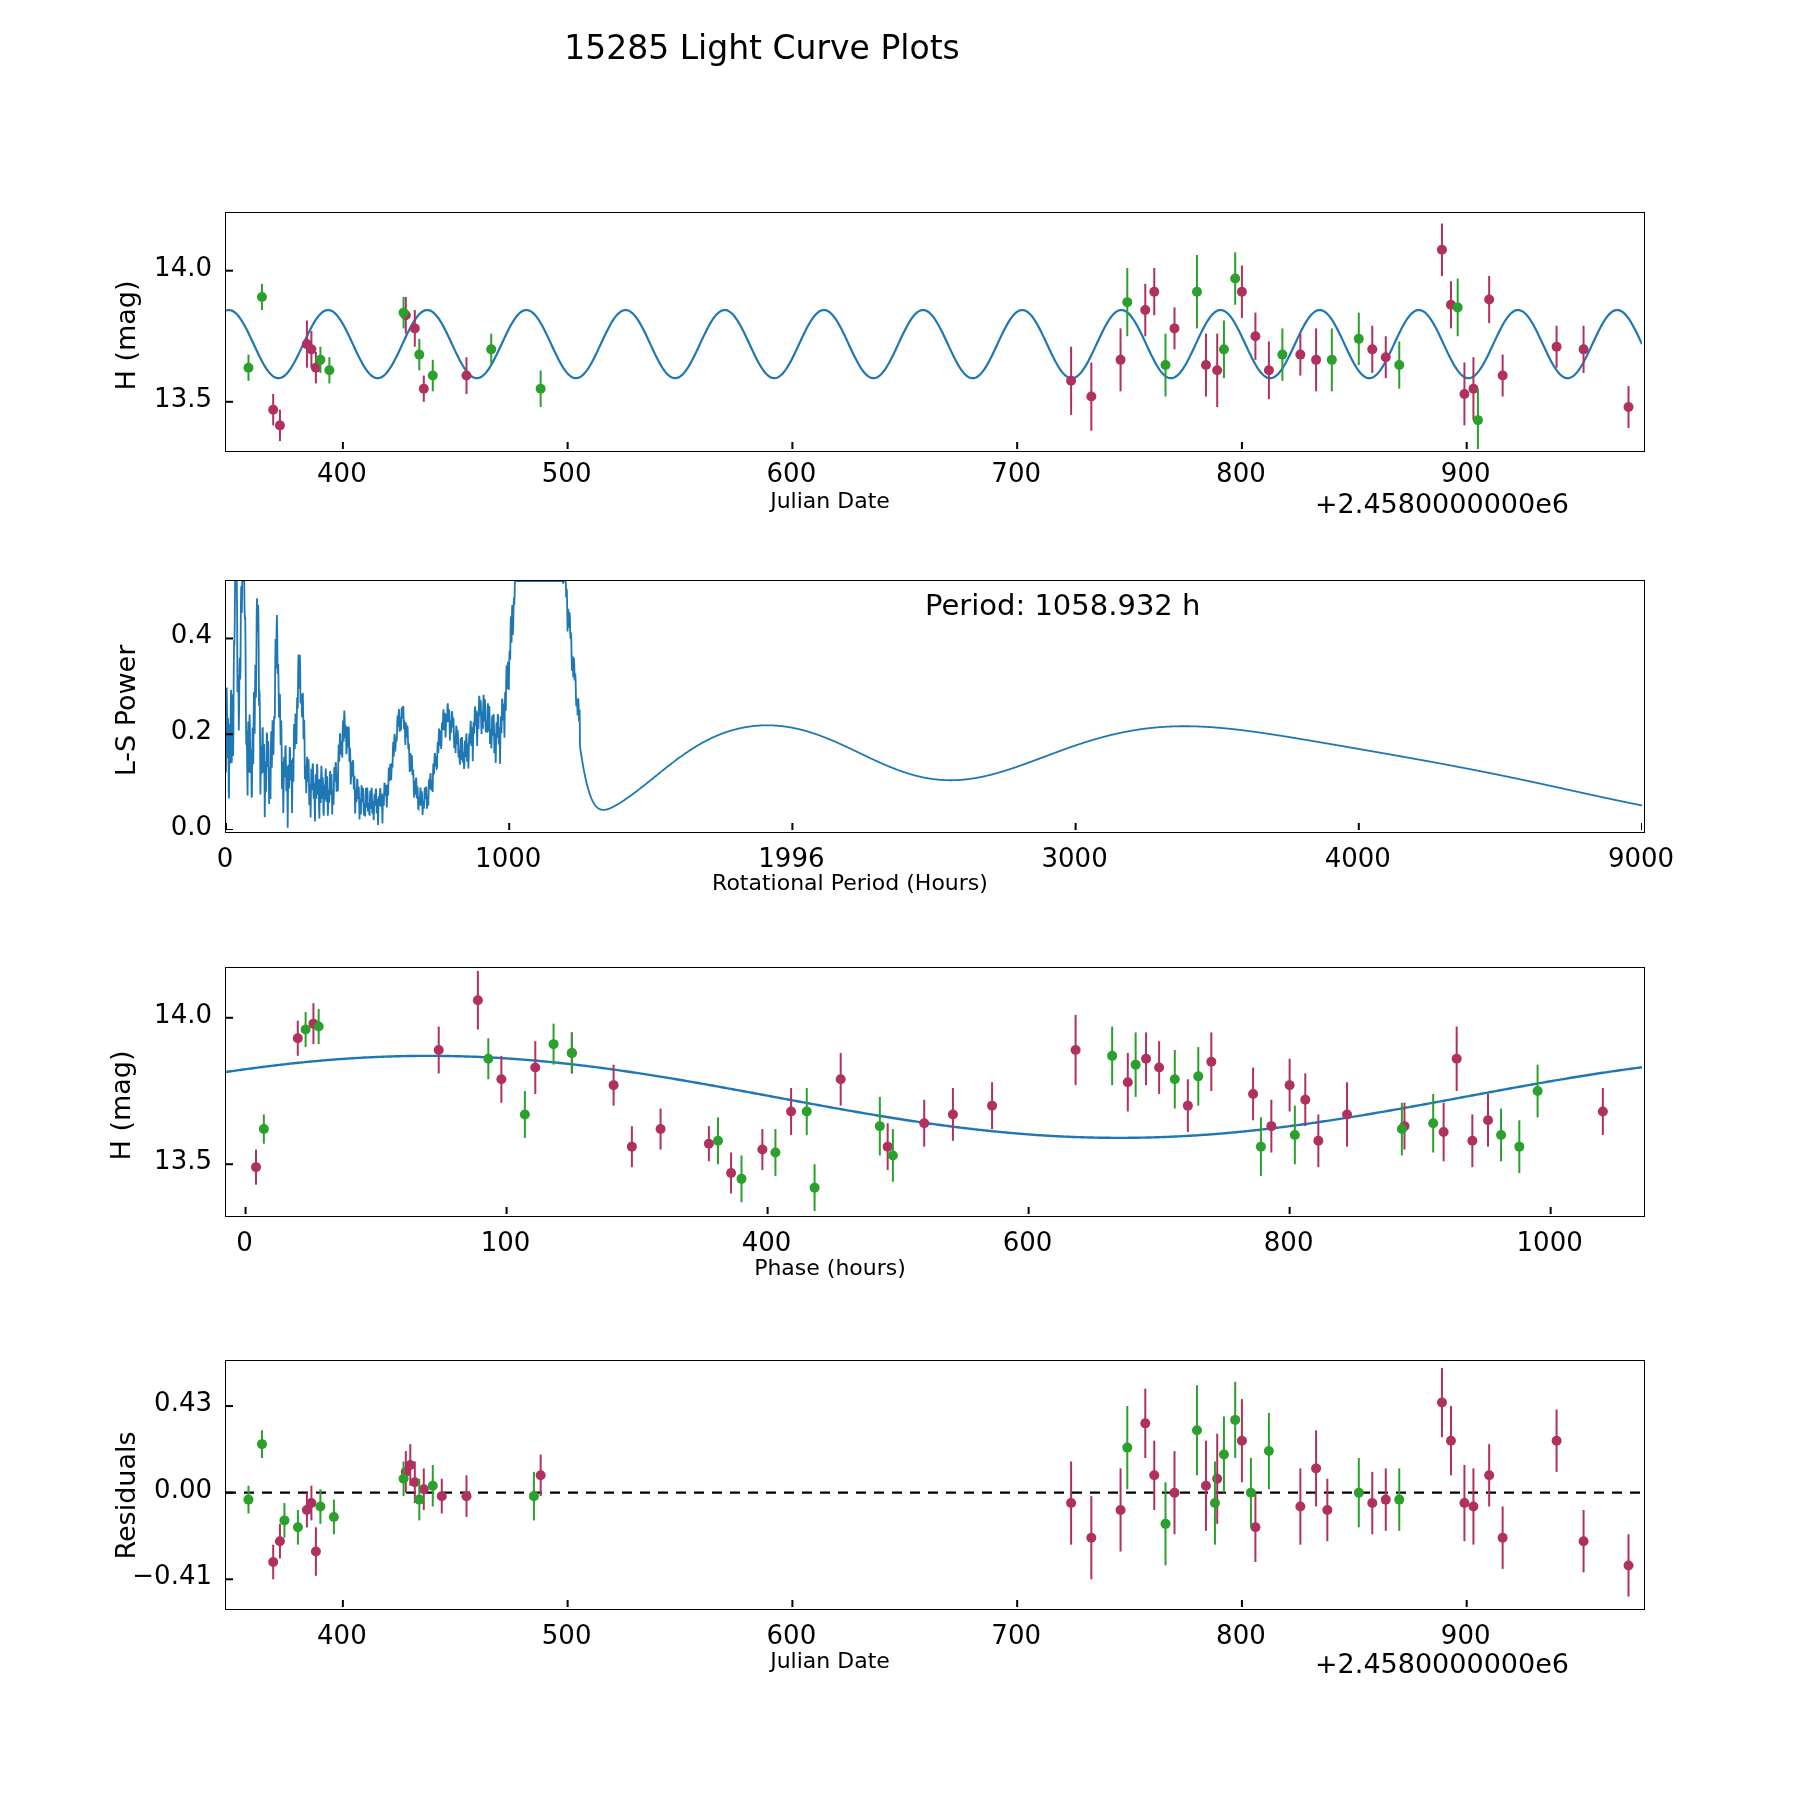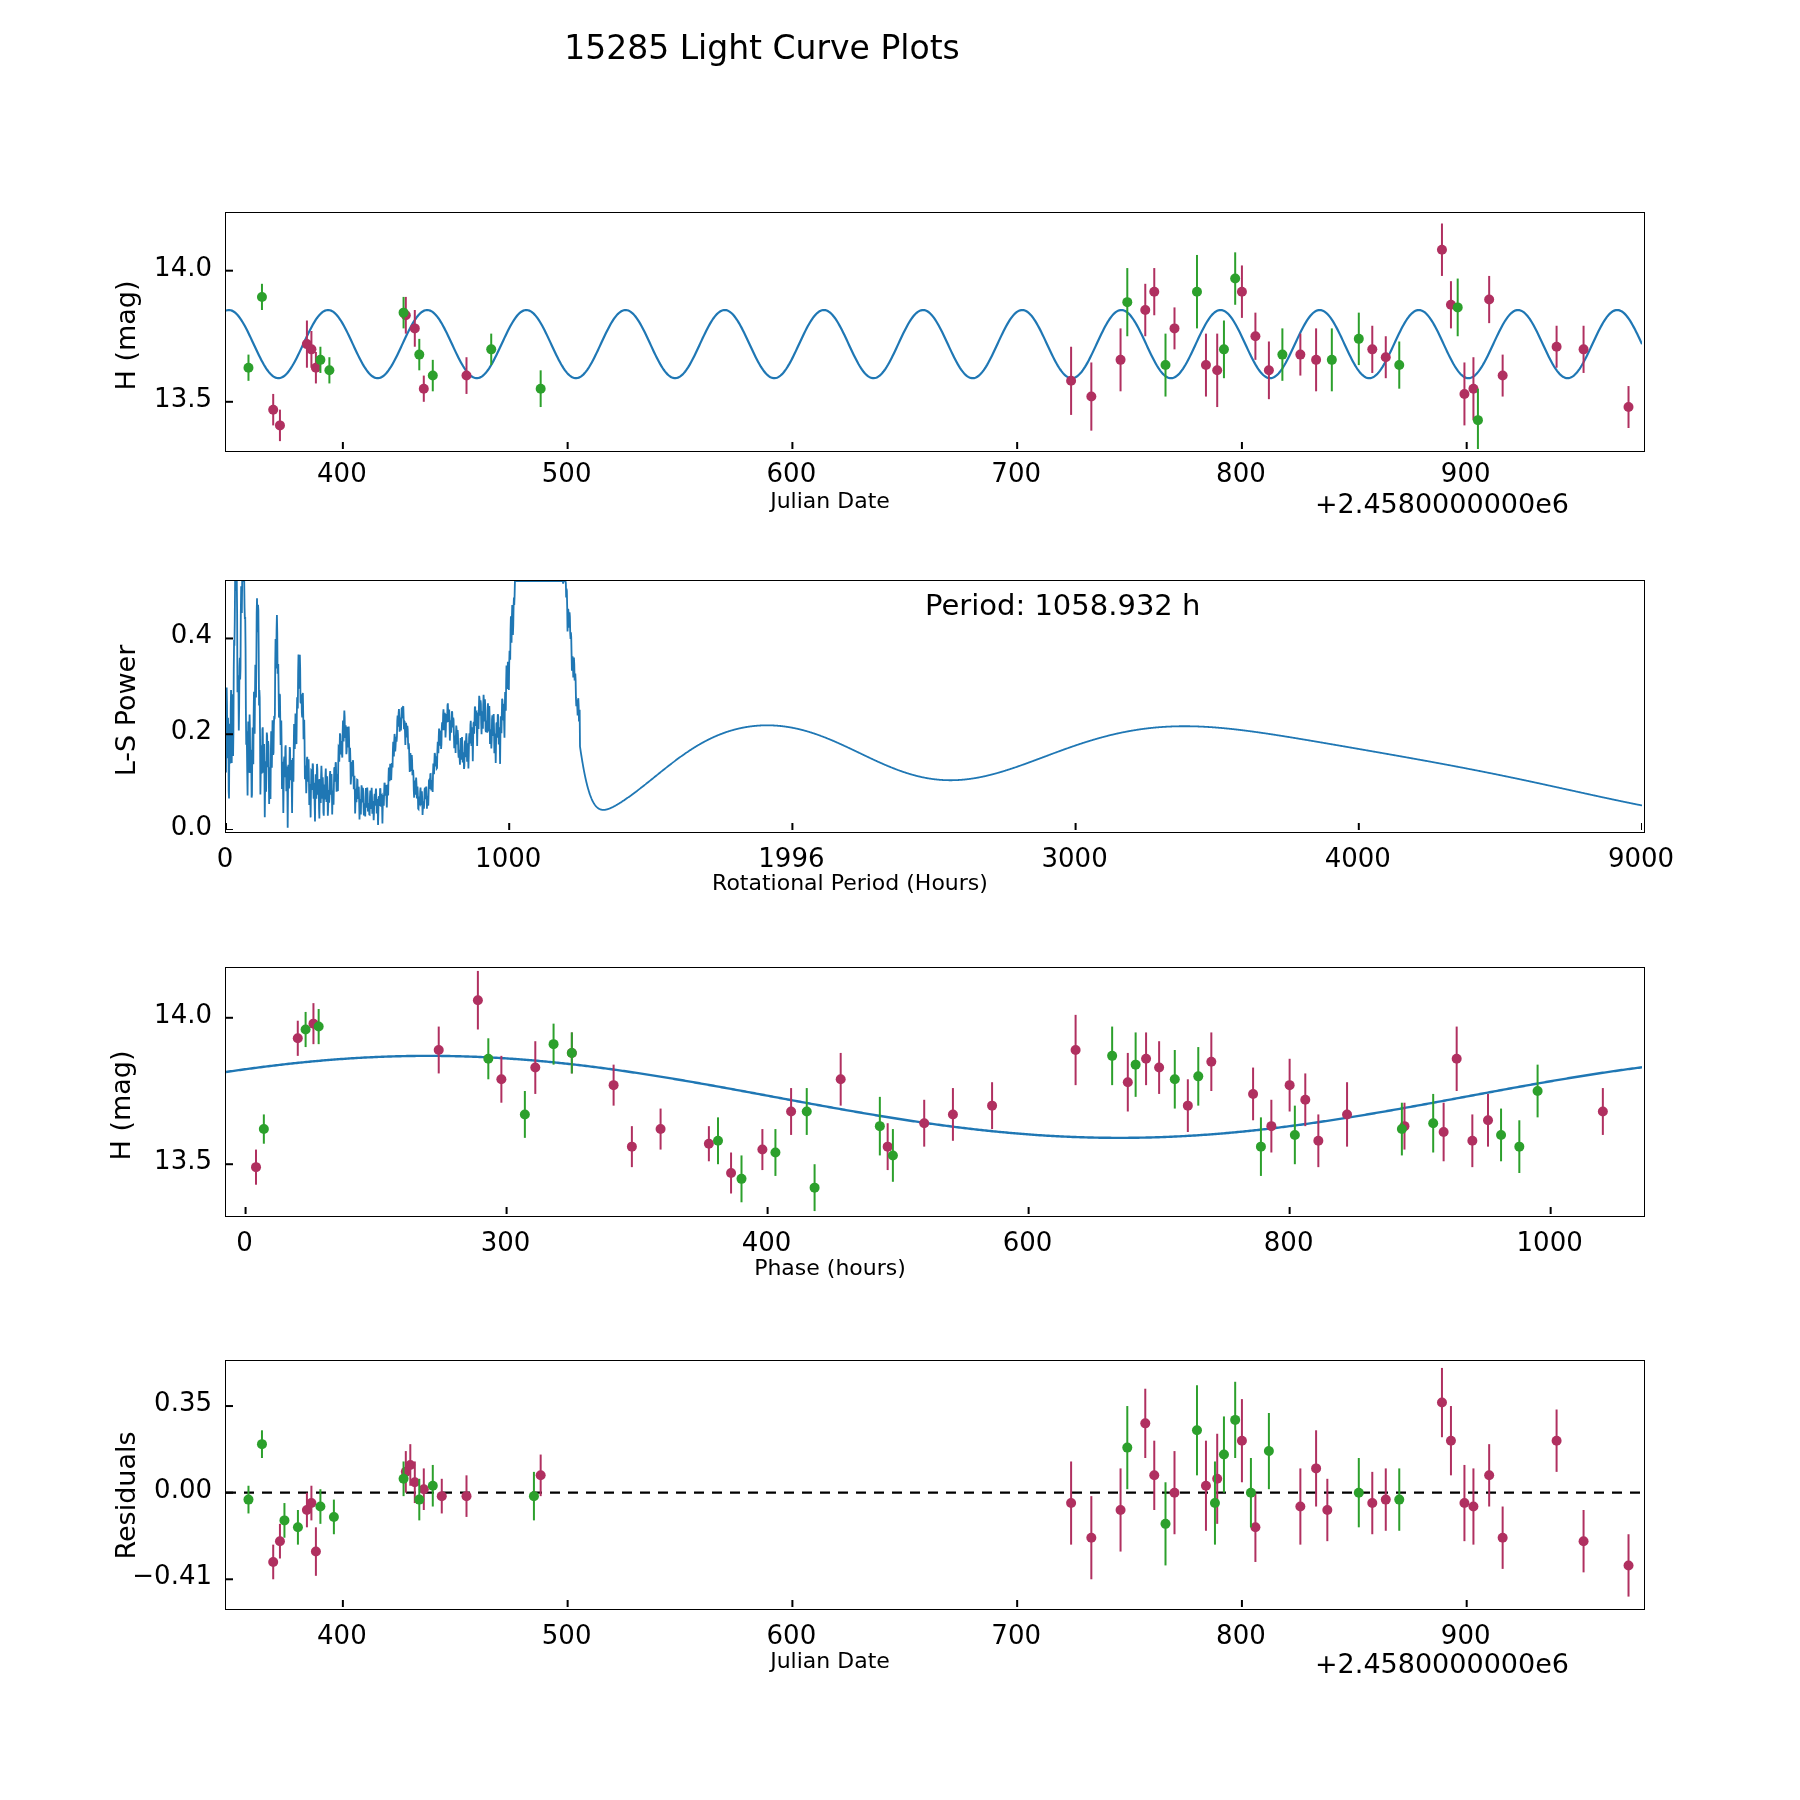--- a/index.html
+++ b/index.html
@@ -333,21 +333,21 @@
           <line x1="802.6175115207374" y1="246" x2="802.6175115207374" y2="239" stroke="#000" stroke-width="2"></line>
           <line x1="1063.63133640553" y1="246" x2="1063.63133640553" y2="239" stroke="#000" stroke-width="2"></line>
           <line x1="1324.6451612903224" y1="246" x2="1324.6451612903224" y2="239" stroke="#000" stroke-width="2"></line>
           <line x1="0" y1="196.21428571428572" x2="7" y2="196.21428571428572" stroke="#000" stroke-width="2"></line>
           <line x1="0" y1="49.78571428571428" x2="7" y2="49.78571428571428" stroke="#000" stroke-width="2"></line>
         </svg>
     </div>
     <div class="ylabel" style="left:35px;top:145px;width:170px;text-align:center;transform:rotate(-90deg);">H (mag)</div>
     <div class="xlabel" style="left:600px;top:310px;width:460px;">Phase (hours)</div>
   <div class="tick" style="left: 244.576px; top: 282px; transform: translateX(-50%);">0</div>
-      <div class="tick" style="left: 505.59px; top: 282px; transform: translateX(-50%);">300</div>
+      <div class="tick" style="left: 505.59px; top: 282px; transform: translateX(-50%);">100</div>
       <div class="tick" style="left: 766.604px; top: 282px; transform: translateX(-50%);">400</div>
       <div class="tick" style="left: 1027.62px; top: 282px; transform: translateX(-50%);">600</div>
       <div class="tick" style="left: 1288.63px; top: 282px; transform: translateX(-50%);">800</div>
       <div class="tick" style="left: 1549.65px; top: 282px; transform: translateX(-50%);">1000</div>
       <div class="tick" style="left: 212px; top: 200.214px; transform: translateX(-100%);">13.5</div>
       <div class="tick" style="left: 212px; top: 53.7857px; transform: translateX(-100%);">14.0</div>
     </div>
 
   <div class="panel" style="left:0;top:1330px;width:1800px;height:340px;">
     <div class="axes" id="ax4" style="left:225px;top:30px;width:1420px;height:250px;">
@@ -480,16 +480,16 @@
     <div class="xlabel" style="left:600px;top:318px;width:460px;">Julian Date</div>
     <div class="xoffset" style="left:1315px;top:318px;">+2.4580000000e6</div>
   <div class="tick" style="left: 341.876px; top: 290px; transform: translateX(-50%);">400</div>
       <div class="tick" style="left: 566.638px; top: 290px; transform: translateX(-50%);">500</div>
       <div class="tick" style="left: 791.4px; top: 290px; transform: translateX(-50%);">600</div>
       <div class="tick" style="left: 1016.16px; top: 290px; transform: translateX(-50%);">700</div>
       <div class="tick" style="left: 1240.92px; top: 290px; transform: translateX(-50%);">800</div>
       <div class="tick" style="left: 1465.69px; top: 290px; transform: translateX(-50%);">900</div>
       <div class="tick" style="left: 212px; top: 230.282px; transform: translateX(-100%);">−0.41</div>
       <div class="tick" style="left: 212px; top: 143.662px; transform: translateX(-100%);">0.00</div>
-      <div class="tick" style="left: 212px; top: 57.0423px; transform: translateX(-100%);">0.35</div>
+      <div class="tick" style="left: 212px; top: 57.0423px; transform: translateX(-100%);">0.43</div>
     </div>
 
 </div>
 
 </body></html>

